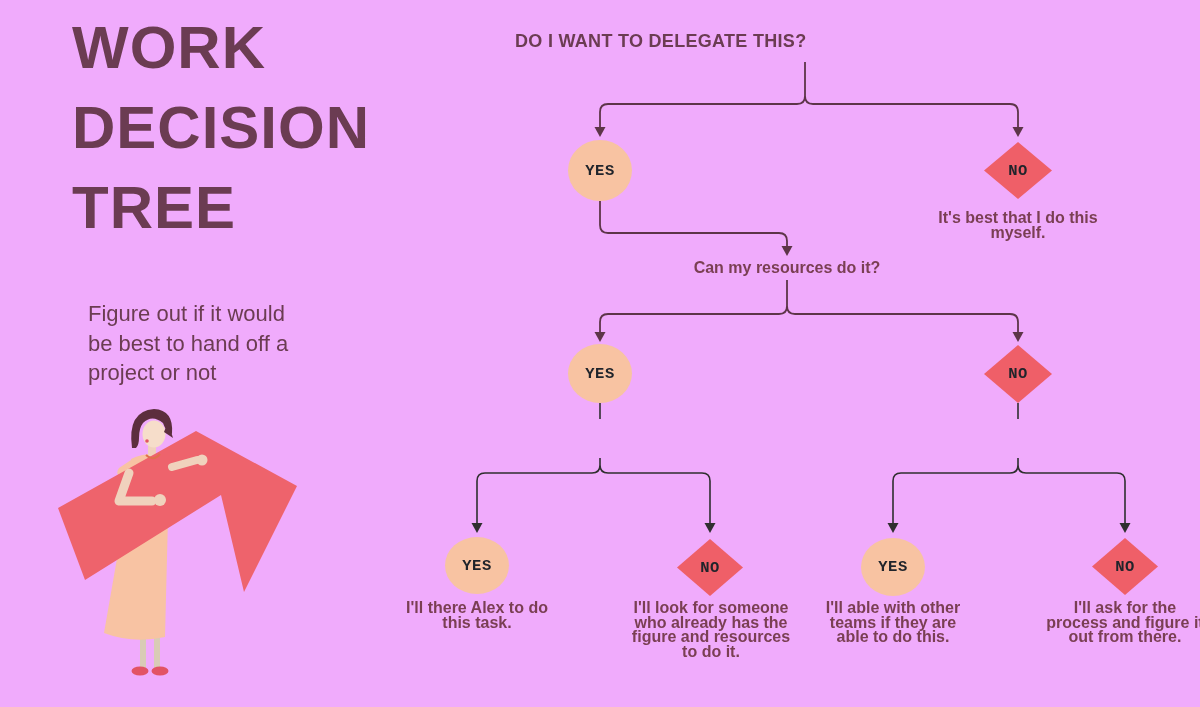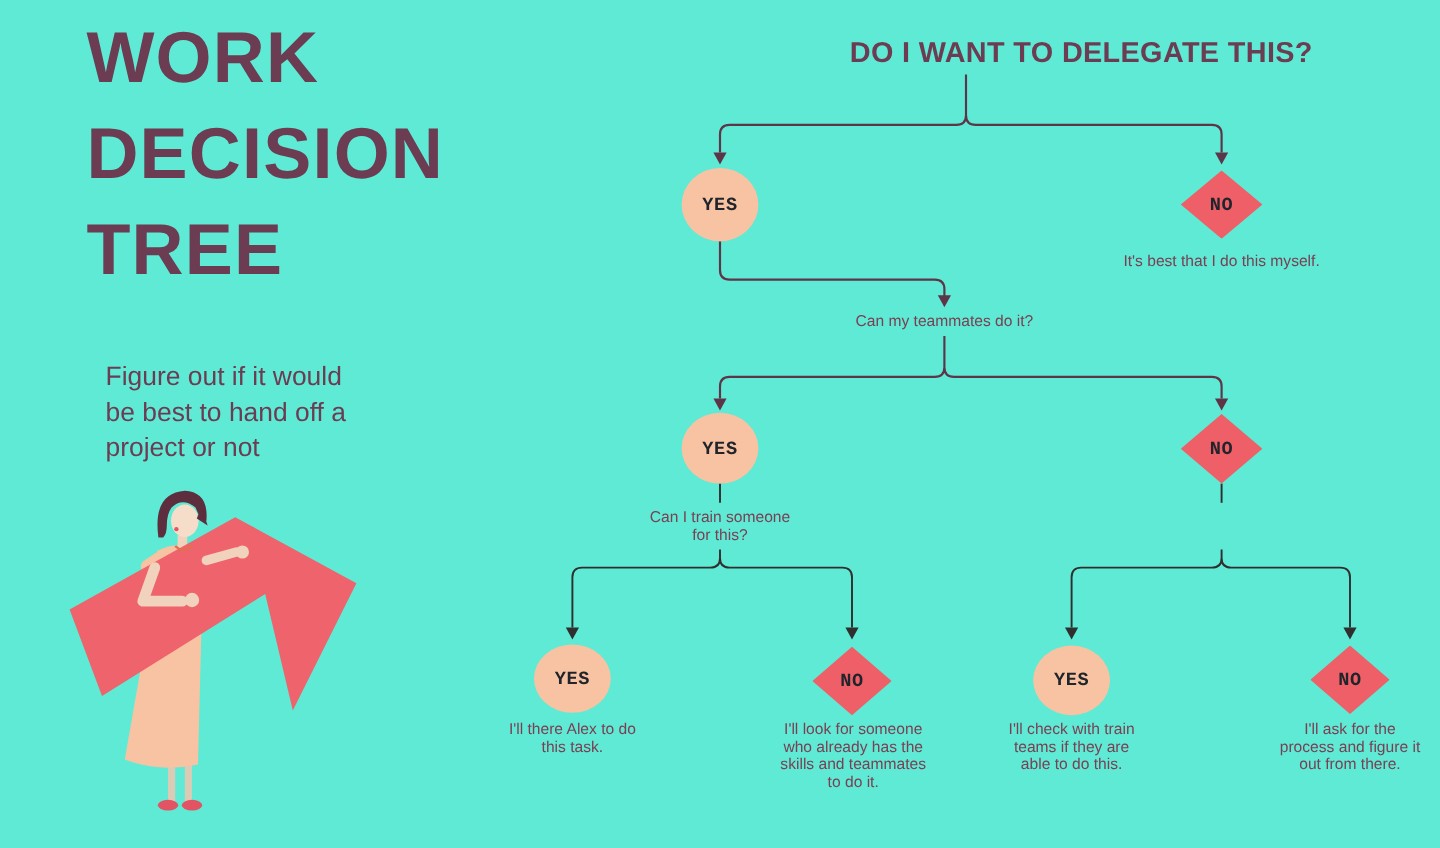--- a/index.html
+++ b/index.html
@@ -2,39 +2,39 @@
 <html style="--title: #6b3c52; --caption: #7a3f53; --yes-node: #f8c3a2; --no-node: #ef5f68; --node-text: #20242b; --connector-primary: #5d3548; --connector-secondary: #2f2f2f; --illustration-arrow: #ee636c;"><head>
 <meta charset="utf-8">
 <style>
   :root{
     --title:#6b3c52; --caption:#7a3f53; --yes-node:#f8c3a2; --no-node:#ef5f68;
     --node-text:#20242b; --connector-primary:#5d3548; --connector-secondary:#2f2f2f;
     --illustration-arrow:#ee636c; --skin:#f0d2bd; --skin-light:#f6ddca;
     --hair:#5c2e3e; --dress:#f8c3a3; --shoes:#e25364; --legs:#d9cbb6; --necklace:#e0714d;
   }
   html,body{margin:0;padding:0;background:#fff;}
-  .canvas{position:relative;width:1200px;height:707px;overflow:hidden;background:#5eead4;
+  .canvas{position:relative;width:1200px;height:707px;overflow:hidden;background:#f0abfc;
           font-family:"Liberation Sans","DejaVu Sans",sans-serif;}
   .abs{position:absolute;}
   .page-title{left:72px;top:8px;font-size:60px;line-height:80px;font-weight:800;
               letter-spacing:1px;color:var(--title);white-space:pre-line;margin:0;}
   .page-subtitle{left:72px;top:283px;font-size:22px;line-height:29.5px;font-weight:400;
               color:var(--title);white-space:pre-line;margin:16px;}
   .connectors{left:0;top:0;width:1200px;height:707px;}
   .edge-primary{stroke:var(--connector-primary);stroke-width:1.8;fill:none;}
   .edge-secondary{stroke:var(--connector-secondary);stroke-width:1.6;fill:none;}
   .ah-primary{fill:var(--connector-primary);}
   .ah-secondary{fill:var(--connector-secondary);}
   .node{display:flex;align-items:center;justify-content:center;
         font-weight:800;font-size:15.5px;letter-spacing:.5px;color:var(--node-text);font-family:Liberation Mono, monospace;}
   .yes-circle{background:var(--yes-node);border-radius:50%;}
   .no-diamond{background:var(--no-node);clip-path:polygon(50% 0%,100% 50%,50% 100%,0% 50%);}
-  .root-question{left:494px;top:31px;width:600px;text-align:right;font-size:24px;
+  .root-question{left:515px;top:31px;width:600px;text-align:left;font-size:18px;
         font-weight:800;letter-spacing:.3px;color:var(--title);}
-  .q-label,.caption{text-align:center;font-size:13px;font-weight:400;line-height:14.5px;
+  .q-label,.caption{text-align:center;font-size:16px;font-weight:700;line-height:14.5px;
         color:var(--caption);white-space:pre-line;}
 </style>
 </head>
 <body>
 
 <div class="canvas">
 
   <h1 class="abs page-title">WORK
 DECISION
 TREE</h1>
@@ -86,37 +86,35 @@
     <polygon class="ah-secondary" points="887.5,523 898.5,523 893,533"></polygon>
     <polygon class="ah-secondary" points="1119.5,523 1130.5,523 1125,533"></polygon>
   </svg>
 
   <div class="abs root-question">DO I WANT TO DELEGATE THIS?</div>
 
   <div class="abs node yes-circle" style="left:568px;top:140px;width:64px;height:61px">YES</div>
   <div class="abs node no-diamond" style="left:984px;top:142px;width:68px;height:57px">NO</div>
   <div class="abs caption" style="left:918px;top:211px;width:200px">It's best that I do this myself.</div>
 
-  <div class="abs q-label" style="left:687px;top:261px;width:200px">Can my teammates do it?</div>
+  <div class="abs q-label" style="left:687px;top:261px;width:200px">Can my resources do it?</div>
   <div class="abs node yes-circle" style="left:568px;top:344px;width:64px;height:59px">YES</div>
   <div class="abs node no-diamond" style="left:984px;top:345px;width:68px;height:58px">NO</div>
-  <div class="abs q-label" style="left:510px;top:424px;width:180px">Can I train someone
-for this?</div>
 
   <div class="abs node yes-circle" style="left:445px;top:537px;width:64px;height:57px">YES</div>
   <div class="abs node no-diamond" style="left:677px;top:539px;width:66px;height:57px">NO</div>
   <div class="abs node yes-circle" style="left:861px;top:538px;width:64px;height:58px">YES</div>
   <div class="abs node no-diamond" style="left:1092px;top:538px;width:66px;height:57px">NO</div>
 
   <div class="abs caption" style="left:397px;top:601px;width:160px">I'll there Alex to do
 this task.</div>
   <div class="abs caption" style="left:631px;top:601px;width:160px">I'll look for someone
 who already has the
-skills and teammates
+figure and resources
 to do it.</div>
-  <div class="abs caption" style="left:813px;top:601px;width:160px">I'll check with train
+  <div class="abs caption" style="left:813px;top:601px;width:160px">I'll able with other
 teams if they are
 able to do this.</div>
   <div class="abs caption" style="left:1045px;top:601px;width:160px">I'll ask for the
 process and figure it
 out from there.</div>
 
 </div>
 
 </body></html>

